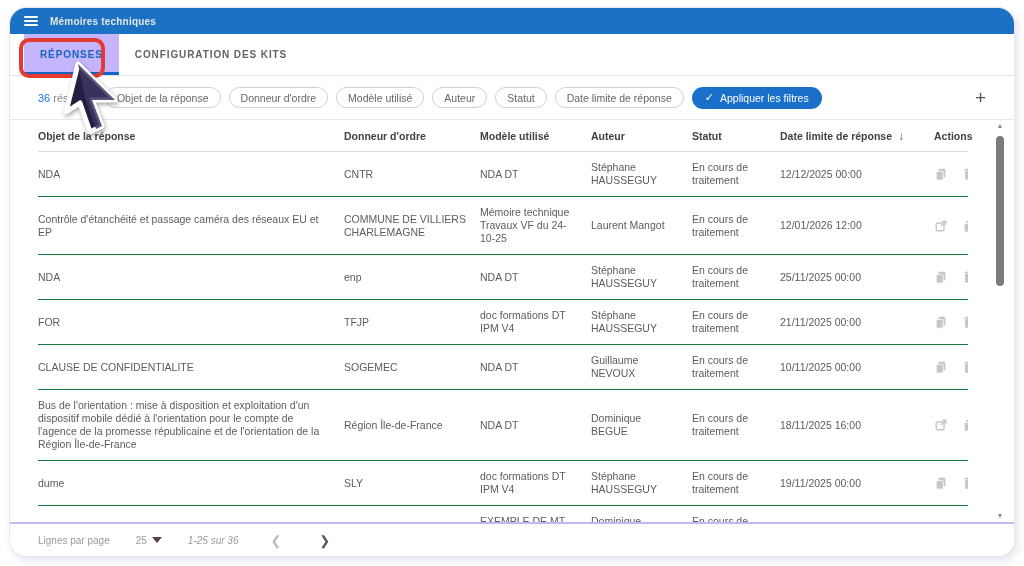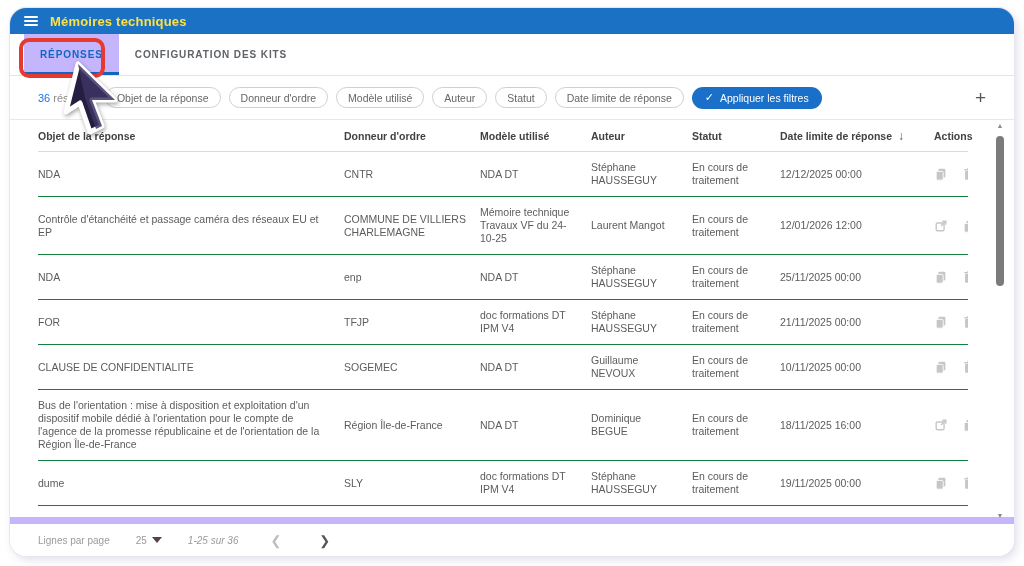--- a/index.html
+++ b/index.html
@@ -7,21 +7,21 @@
   .window {
     position:absolute; left:10px; top:8px; width:1004px; height:548px;
     background:#fff; border-radius:16px; overflow:hidden;
     box-shadow:0 0 0 1px #e9e5f2, 3px 4px 10px rgba(90,80,140,.18);
     display:flex; flex-direction:column;
   }
   
   .appbar { height:26px; background:#1b72c4; display:flex; align-items:center; padding:0 14px; flex:0 0 auto; }
   .hamburger { width:14px; height:10px; display:flex; flex-direction:column; justify-content:space-between; margin-right:12px; cursor:pointer; }
   .hamburger i { display:block; height:2px; background:#fff; border-radius:1px; }
-  .appbar-title { color:#fde047; font-size:13px; font-weight:bold; letter-spacing:.2px; }
+  .appbar-title { color:#e5e5e5; font-size:10px; font-weight:bold; letter-spacing:.2px; }
   
   .tabs { height:42px; display:flex; align-items:stretch; border-bottom:1px solid #e4e4e4; padding-left:14px; flex:0 0 auto; background:#fff; }
   .tab { display:flex; align-items:center; padding:0 16px; font-size:10px; font-weight:bold; letter-spacing:.9px; color:#5f6368; cursor:pointer; position:relative; }
   .tab.active { background:#c4b5fd; color:#1565c0; }
   .tab.active::after { content:""; position:absolute; left:0; right:0; bottom:0; height:3px; background:#1565c0; }
   
   .filterbar { height:44px; display:flex; align-items:center; padding:0 26px 0 28px; gap:8px; flex:0 0 auto; border-bottom:1px solid #e8e8e8; background:#fff; }
   .results { font-size:11px; color:#8a8a8a; white-space:nowrap; margin-right:2px; }
   .results b { color:#1a73e8; font-weight:normal; }
   .chip { border:1px solid #cfcfcf; border-radius:11px; height:21px; display:flex; align-items:center; padding:0 11px; font-size:10.5px; color:#666; background:#fff; white-space:nowrap; cursor:pointer; }
@@ -35,21 +35,21 @@
   .th { font-size:10.5px; font-weight:bold; color:#424242; display:flex; align-items:center; gap:6px; }
   .th .sort { color:#555; font-size:12px; }
   .tbody { flex:1 1 auto; overflow:hidden; }
   .trow { border-bottom:1px solid #15803d; cursor:pointer; }
   .cell { font-size:10.5px; color:#5c5c5c; line-height:13px; padding:9px 6px 9px 0; display:flex; align-items:center; }
   .cell > span { display:block; }
   .actions-cell { display:flex; align-items:center; justify-content:flex-end; gap:14px; padding:9px 8px 9px 0; }
   .act-icon { width:14px; height:14px; color:#c6c6c6; cursor:pointer; display:inline-flex; }
   .act-icon svg { width:14px; height:14px; }
   
-  .tfooter { flex:0 0 auto; height:33px; border-top:7px solid #c4b5fd; display:flex; align-items:center; padding:16px 28px; gap:26px; background:#fff; }
+  .tfooter { flex:0 0 auto; height:33px; border-top:2px solid #c4b5fd; display:flex; align-items:center; padding:16px 28px; gap:26px; background:#fff; }
   .tfooter .lbl { font-size:10px; color:#9a9a9a; }
   .pagesize { display:flex; align-items:center; gap:5px; font-size:10px; color:#9a9a9a; cursor:pointer; }
   .pagesize .tri { width:0; height:0; border-left:5px solid transparent; border-right:5px solid transparent; border-top:6px solid #5d4046; }
   .pager-range { font-size:10px; color:#9a9a9a;font-style:italic; }
   .pg-btn { font-size:13px; color:#bdbdbd; cursor:default; padding:0 6px; }
   .pg-btn.enabled { color:#555; cursor:pointer; }
   
   .vscroll { position:absolute; right:8px; top:114px; bottom:36px; width:12px; display:flex; flex-direction:column; align-items:center; }
   .vscroll .arr { color:#8a8a8a; font-size:7px; line-height:8px; }
   .vscroll .track { flex:1; width:8px; position:relative; }

